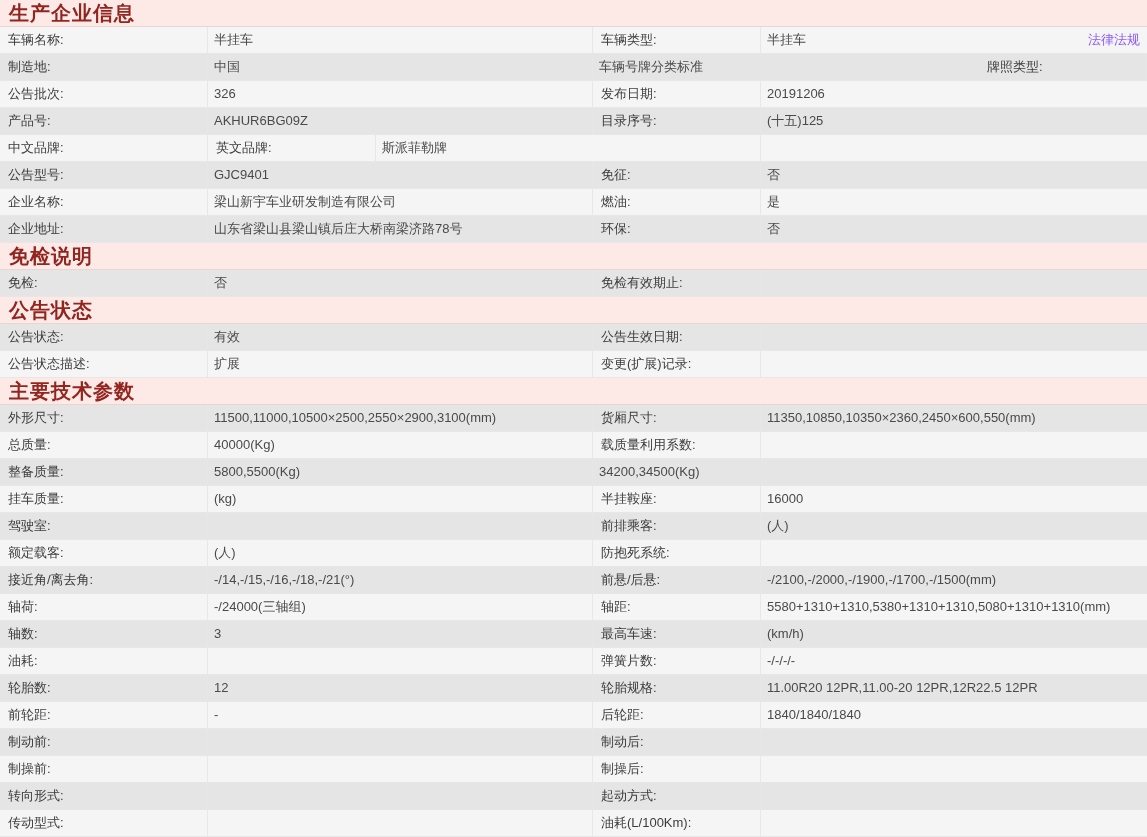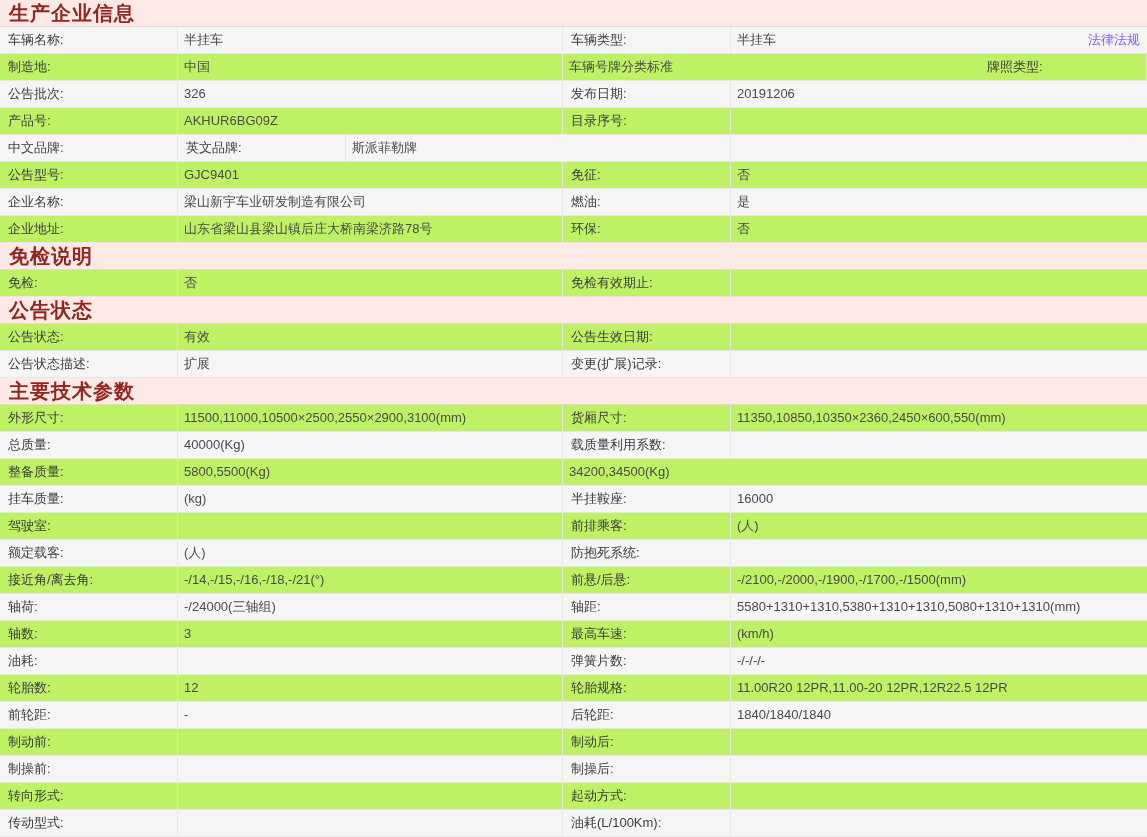--- a/index.html
+++ b/index.html
@@ -10,29 +10,29 @@
   }
   #spec-table{width:1147px;}
   .sec-header{
     height:27px;line-height:26px;box-sizing:border-box;
     background:#fdeae6;border-bottom:1px solid #ead6d1;
     padding-left:9px;font-weight:bold;font-size:20px;color:#932520;
     letter-spacing:1px;
   }
   .row{
     display:flex;height:27px;line-height:26px;box-sizing:border-box;
-    border-bottom:1px solid #e7e7e7;background:#bef264;position:relative;
+    border-bottom:1px solid #e7e7e7;background:#e5e5e5;position:relative;
   }
   .row.alt{background:#f5f5f6;}
   .cell{
     box-sizing:border-box;overflow:hidden;white-space:nowrap;
   }
   .lbl{padding-left:8px;color:#3c3c3c;}
   .val{padding-left:6px;color:#4a4a4a;}
-  .c1{width:178px;border-right:1px solid #e7e7e7;}
+  .c1{width:208px;border-right:1px solid #e7e7e7;}
   .c2{width:385px;border-right:1px solid #e7e7e7;}
   .c3{width:168px;border-right:1px solid #e7e7e7;}
   .c4{flex:1;}
   .legal-link{
     position:absolute;right:7px;top:0;color:#8b5cf6;
     text-decoration:none;cursor:pointer;
   }
 </style>
 </head>
 <body>
@@ -54,20 +54,21 @@
     <div class="row alt">
       <div class="cell lbl c1"><span>公告批次:</span></div>
       <div class="cell val c2"><span>326</span></div>
       <div class="cell lbl c3"><span>发布日期:</span></div>
       <div class="cell val c4"><span>20191206</span></div>
     </div>
     <div class="row">
       <div class="cell lbl c1"><span>产品号:</span></div>
       <div class="cell val c2"><span>AKHUR6BG09Z</span></div>
       <div class="cell lbl c3"><span>目录序号:</span></div>
+      <div class="cell val c4"><span>(十五)125</span></div>
     </div>
     <div class="row alt">
       <div class="cell lbl c1"><span>中文品牌:</span></div>
       <div class="cell lbl c3"><span>英文品牌:</span></div>
       <div class="cell val c2"><span>斯派菲勒牌</span></div>
       <div class="cell val c4"><span></span></div>
     </div>
     <div class="row">
       <div class="cell lbl c1"><span>公告型号:</span></div>
       <div class="cell val c2"><span>GJC9401</span></div>

